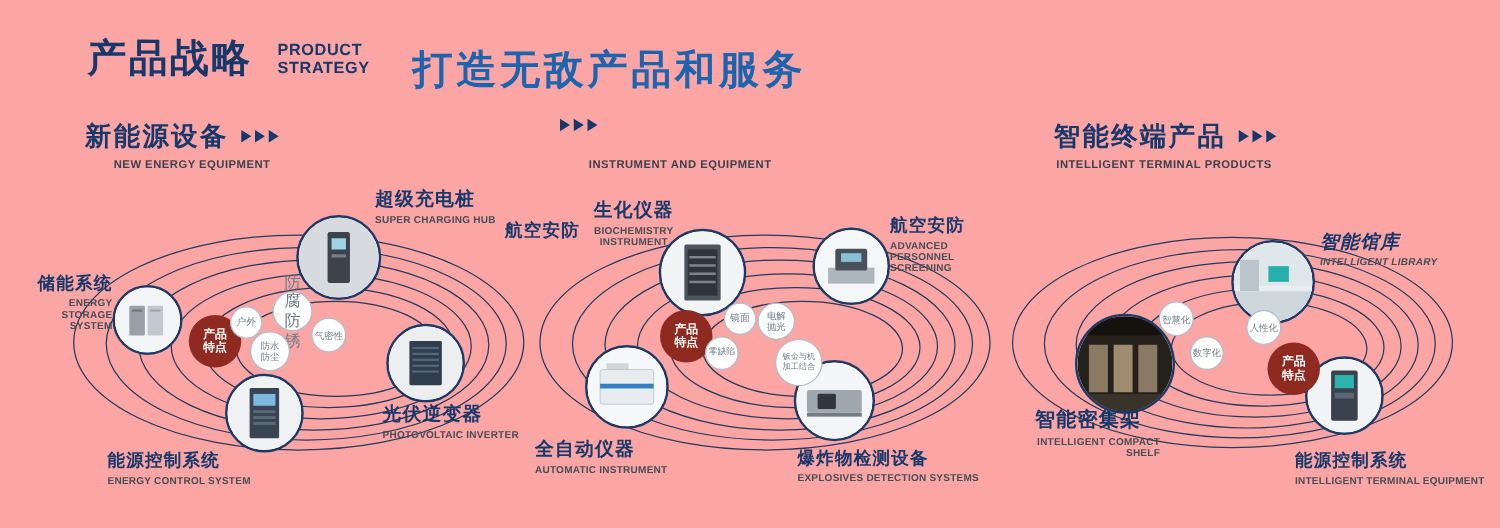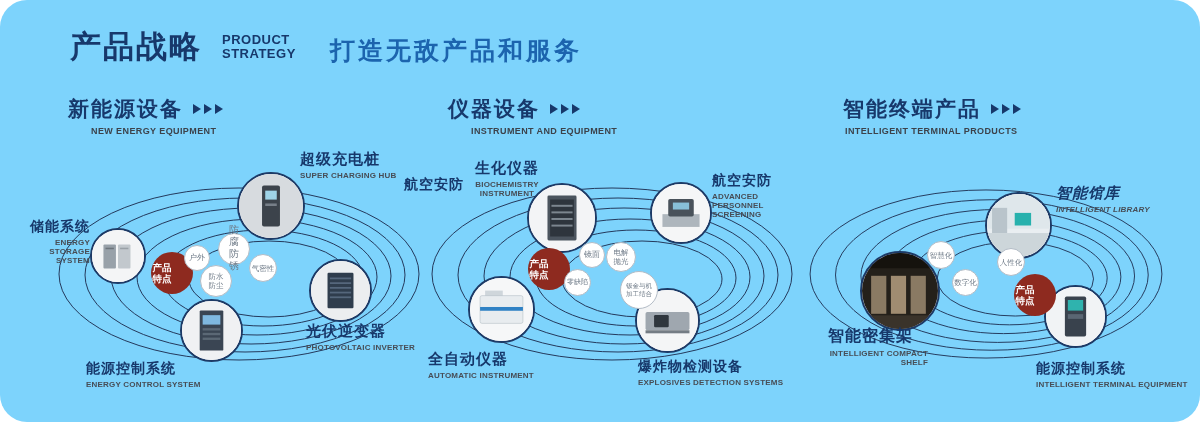--- a/index.html
+++ b/index.html
@@ -1,46 +1,46 @@
 <!DOCTYPE html>
 <html><head>
 <meta charset="utf-8">
 <style>
   html,body{margin:0;padding:0;background:#fff;}
-  .canvas{position:relative;width:1200px;height:422px;background:#7dd3fc;overflow:hidden;
-          font-family:"Liberation Sans","DejaVu Sans",sans-serif;border-radius:27px;}
+  .canvas{position:relative;width:1200px;height:422px;background:#fca5a5;overflow:hidden;
+          font-family:"Liberation Sans","DejaVu Sans",sans-serif;}
 
   
   .brand-title{position:absolute;left:70px;top:26px;color:#17386b;font-weight:800;
                font-size:31px;letter-spacing:2px;}
   .brand-sub{position:absolute;left:222px;top:33px;color:#17386b;font-weight:700;
              font-size:13px;line-height:14px;letter-spacing:.5px;}
   .tagline{position:absolute;left:330px;top:34px;color:#1c64ae;font-weight:800;
-           font-size:25px;letter-spacing:3px;text-align:center;}
+           font-size:32px;letter-spacing:3px;text-align:center;}
 
   
   .sec-title{position:absolute;color:#17386b;font-weight:800;font-size:21px;
              letter-spacing:2px;display:flex;align-items:center;gap:10px;}
   .arrows{display:inline-flex;align-items:center;}
   .arrows i{display:inline-block;width:0;height:0;border-top:5px solid transparent;
             border-bottom:5px solid transparent;border-left:8px solid #17386b;margin-right:3px;}
   .sec-en{position:absolute;color:#3c424b;font-weight:700;font-size:9px;letter-spacing:.4px;margin-left:22px;}
 
   
   .orbits{position:absolute;}
   .orbits svg{display:block;}
 
   
   .node{position:absolute;border-radius:50%;border:2px solid #1d3a66;overflow:hidden;
         background:#fff;box-sizing:border-box;}
   .node svg{display:block;width:100%;height:100%;}
 
   
   .feature{position:absolute;border-radius:50%;background:#8e2a1f;color:#fff;display:flex;
-           align-items:center;justify-content:flex-start;text-align:center;font-weight:700;
+           align-items:center;justify-content:center;text-align:center;font-weight:700;
            font-size:9.5px;line-height:1.2;}
   .feature span{display:block;width:22px;}
 
   
   .bubble{position:absolute;border-radius:50%;border:1px solid #b3bcc6;background:#fff;
           color:#6f7b88;display:flex;align-items:center;justify-content:center;
           text-align:center;line-height:1.2;box-sizing:border-box;}
   .bubble span{display:block;}
 
   
@@ -123,21 +123,21 @@
     </svg>
   </div>
 
   <div class="feature" style="left:151px;top:252px;width:42px;height:42px;">
     <span>产品特点</span>
   </div>
 
   <div class="bubble" style="left:184px;top:245px;width:26px;height:26px;font-size:8px;">
     <span>户外</span>
   </div>
-  <div class="bubble" style="left:218px;top:233px;width:32px;height:32px;font-size:10px;font-family:Liberation Mono, monospace;">
+  <div class="bubble" style="left:218px;top:233px;width:32px;height:32px;font-size:13px;">
     <span style="width:18px;">防腐防锈</span>
   </div>
   <div class="bubble" style="left:249px;top:254px;width:28px;height:28px;font-size:7.5px;">
     <span style="width:24px;">气密性</span>
   </div>
   <div class="bubble" style="left:200px;top:265px;width:32px;height:32px;font-size:7.5px;">
     <span style="width:18px;">防水防尘</span>
   </div>
 
   <div class="lbl" style="left:8px;top:218px;width:82px;text-align:right;">
@@ -151,21 +151,20 @@
   <div class="lbl" style="left:300px;top:150px;">
     <span class="zh" style="font-size:15px;">超级充电桩</span>
     <span class="en">SUPER CHARGING HUB</span>
   </div>
   <div class="lbl" style="left:86px;top:360px;">
     <span class="zh">能源控制系统</span>
     <span class="en">ENERGY CONTROL SYSTEM</span>
   </div>
 
   <div class="sec-title" style="left:448px;top:95px;">
-    <span>仪器设备</span>
     <span class="arrows">
         <i></i>
         <i></i>
         <i></i>
       </span>
   </div>
   <div class="sec-en" style="left:449px;top:126px;">INSTRUMENT AND EQUIPMENT</div>
 
   <div class="orbits" style="left:428px;top:186px;">
     <svg width="368" height="176" viewBox="0 0 368 176">

